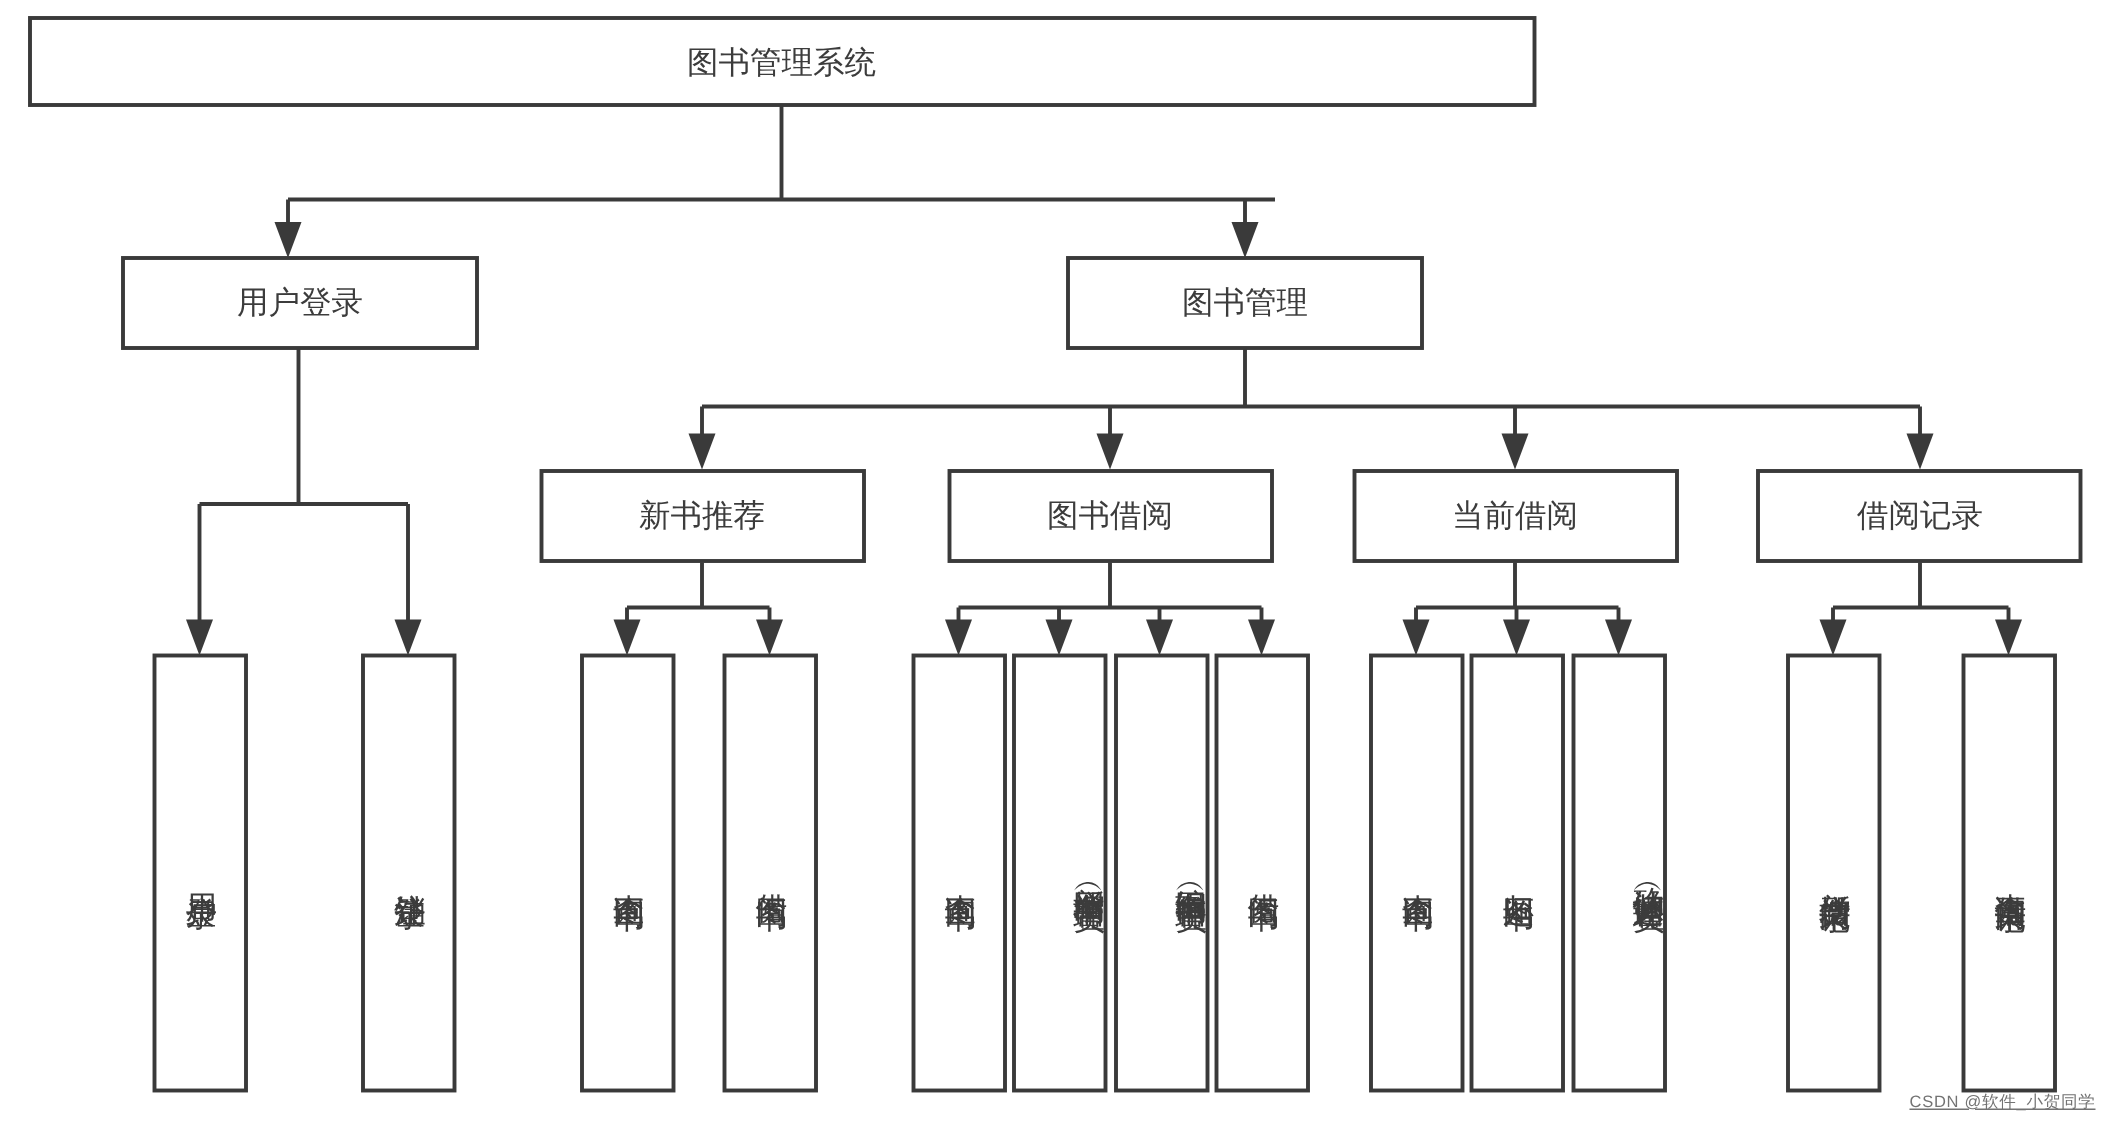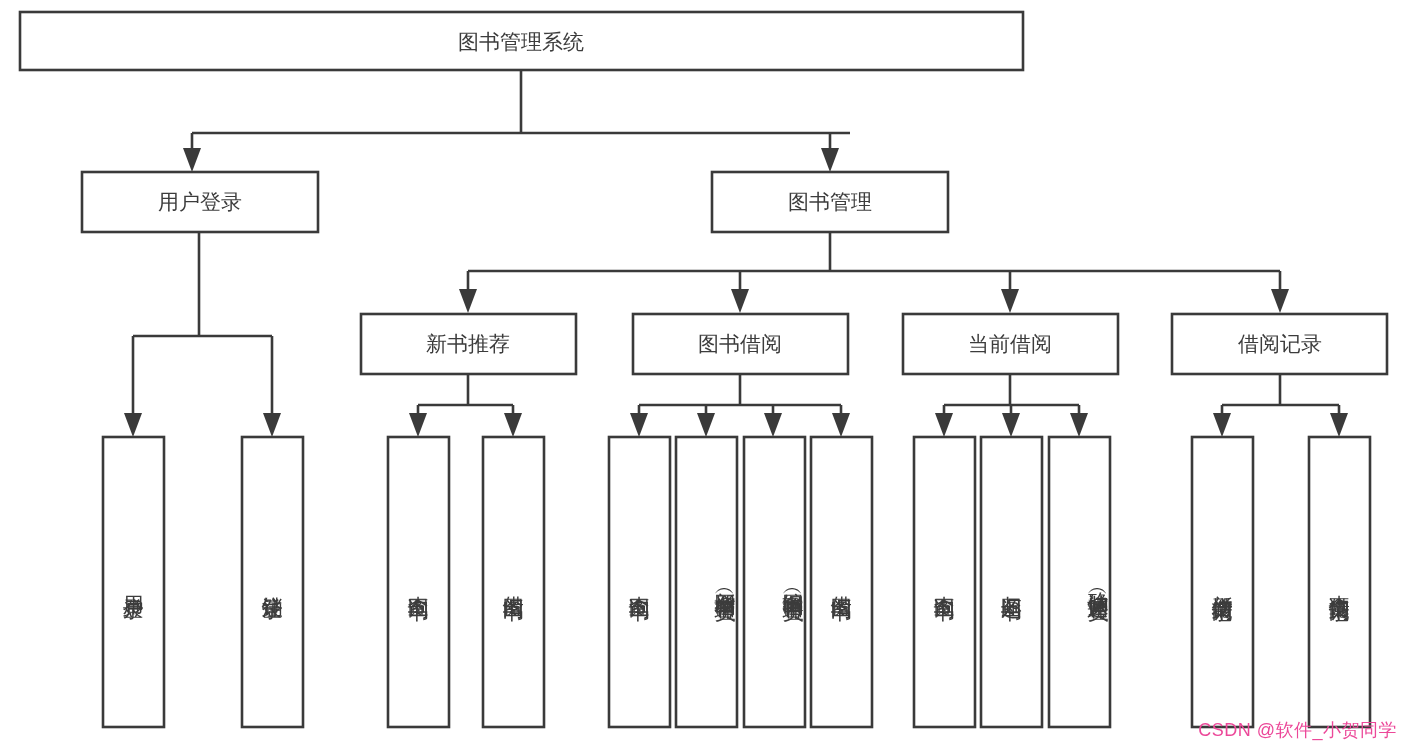--- a/index.html
+++ b/index.html
@@ -58,24 +58,25 @@
     letter-spacing: 1.5px;
     white-space: nowrap;
     pointer-events: none;
     text-align: center;
   }
   .watermark {
     position: absolute;
     right: 8px;
     bottom: 4px;
     font-family: "Liberation Sans", "DejaVu Sans", sans-serif;
-    font-size: 18px;
-    color: #ec4899;
+    font-size: 11px;
+    color: #737373;
     white-space: nowrap;
     letter-spacing: 0.5px;
+    text-decoration: underline;
   }
 </style>
 </head>
 <body>
 
 <div id="diagram-canvas">
 
   <svg class="flow" viewBox="0 0 1405 747">
 
     <g>

